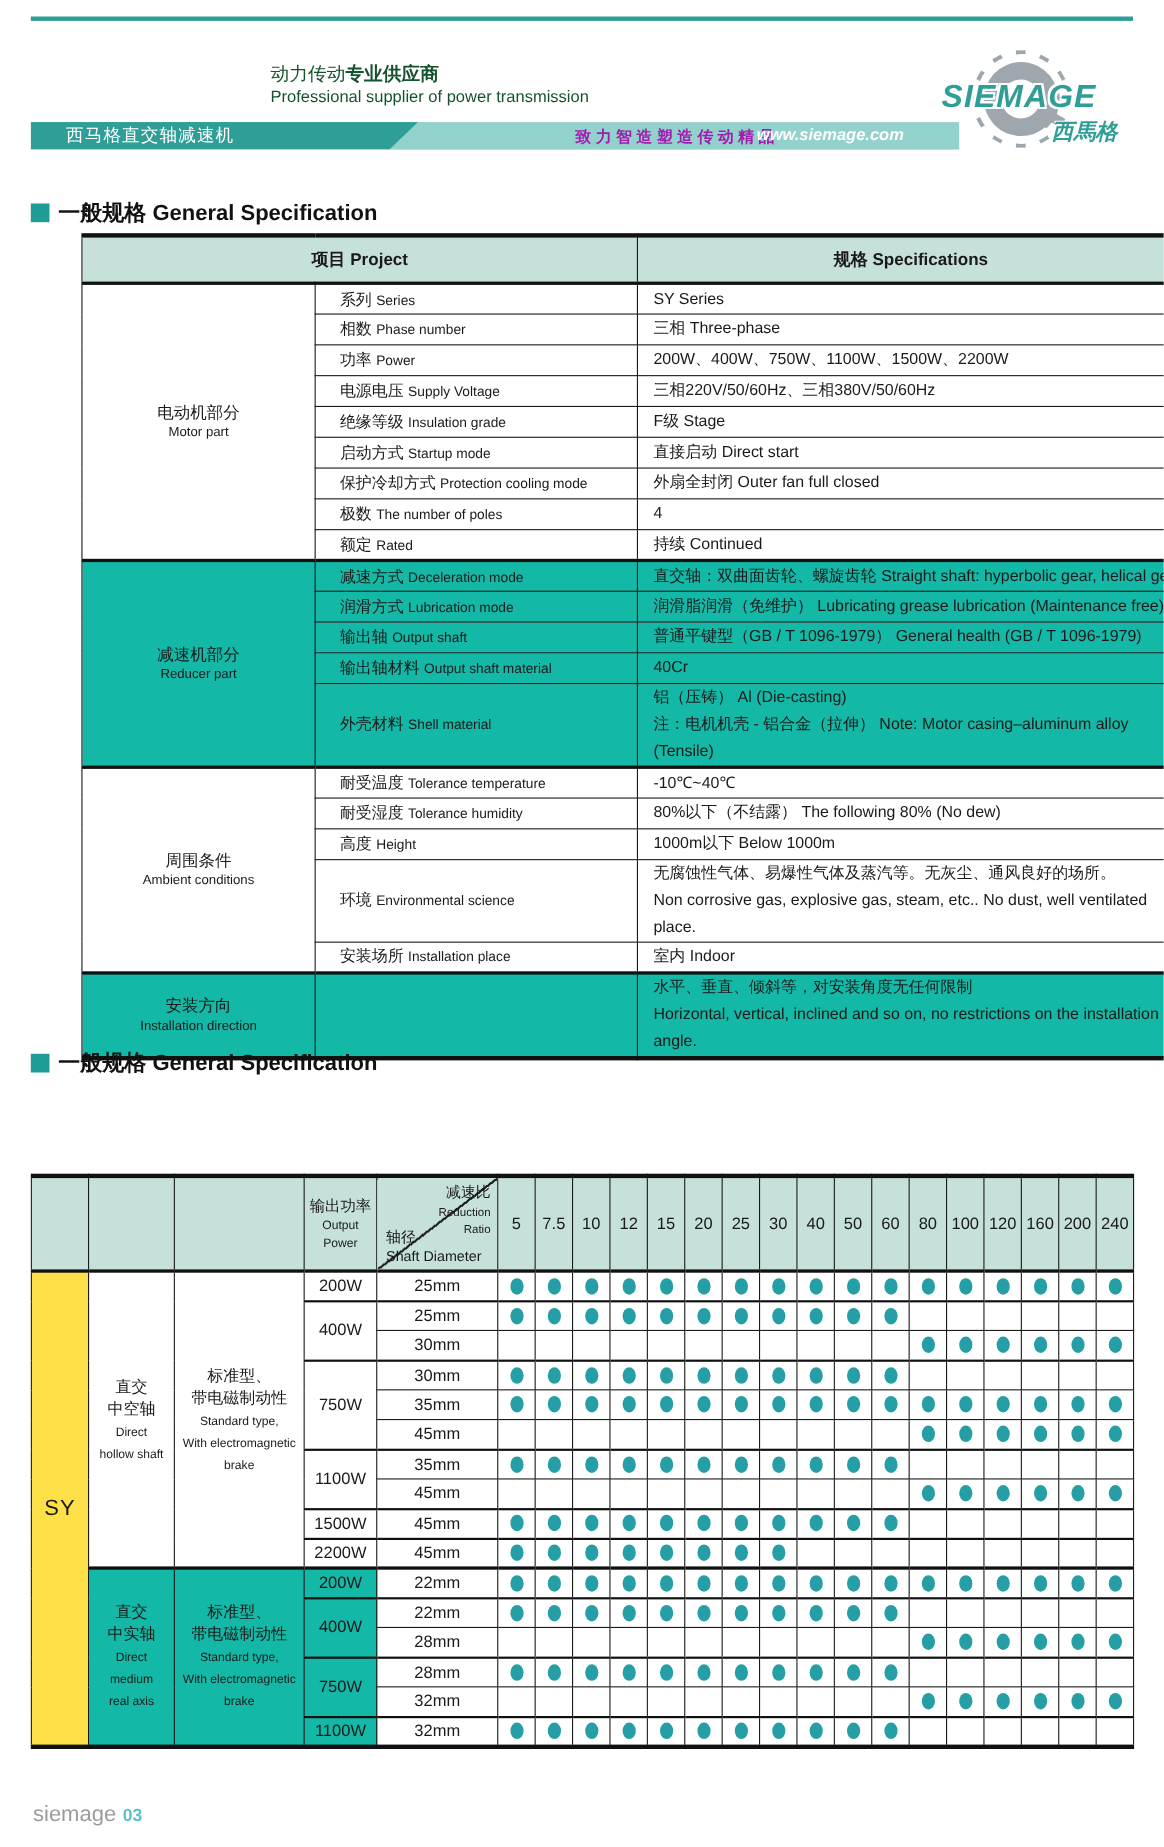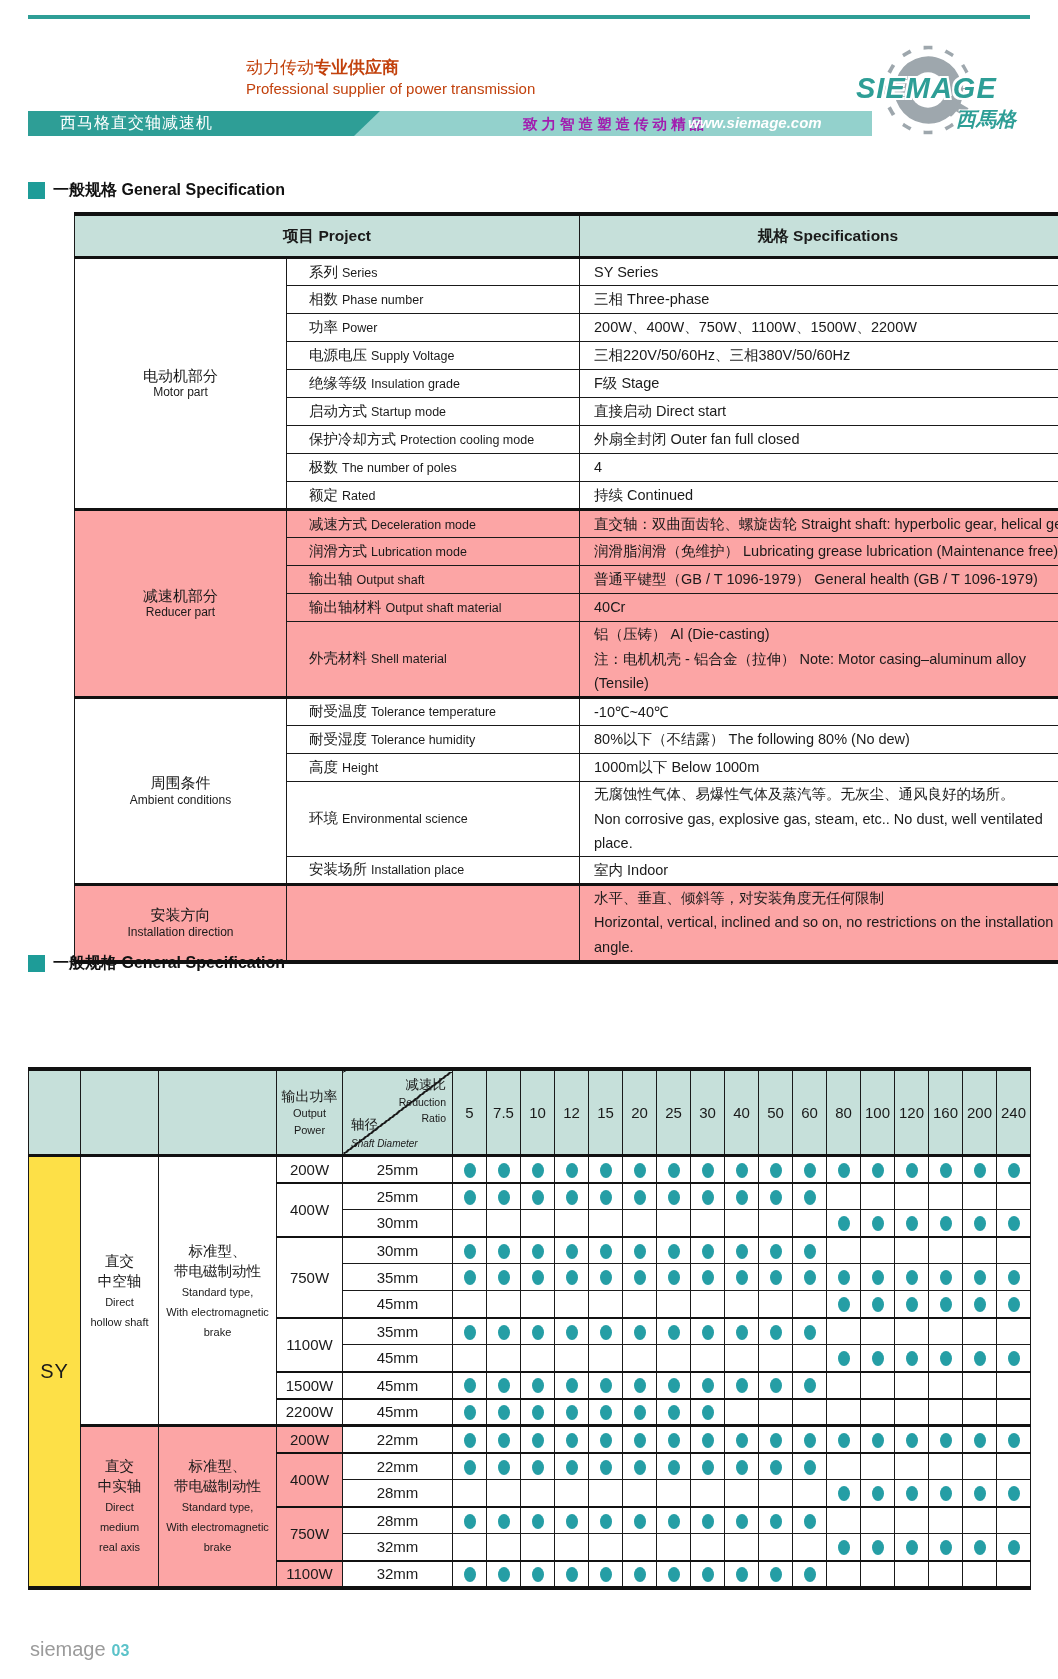--- a/index.html
+++ b/index.html
@@ -4,80 +4,80 @@
 <style>
   html,body{margin:0;padding:0;background:#fff;}
   .page{position:relative;width:1058px;height:1679px;background:#ffffff;
         font-family:"Liberation Sans",sans-serif;color:#1a1a1a;overflow:hidden;}
 
   
   .toprule{position:absolute;left:28px;top:15px;width:1002px;height:4px;background:#2E9E96;}
   .brand{position:absolute;left:28px;top:48px;color:#2E9E96;white-space:nowrap;}
   .brand .zh{font-size:47px;font-weight:bold;letter-spacing:2px;}
   .brand .series{font-size:24px;font-weight:bold;margin-left:10px;}
-  .tagline{position:absolute;left:246px;top:57px;color:#c2410c;line-height:1.3;}
+  .tagline{position:absolute;left:246px;top:57px;color:#14532d;line-height:1.3;}
   .tagline .l1{font-size:17px;}
   .tagline .l1 b{font-weight:bold;}
   .tagline .l2{font-size:15px;}
   .band{position:absolute;left:28px;top:111px;width:844px;height:25px;background:#93D1CC;}
   .band-dark{position:absolute;left:0;top:0;height:25px;width:352px;background:#2E9E96;
              clip-path:polygon(0 0,100% 0,calc(100% - 26px) 100%,0 100%);}
   .band-product{position:absolute;left:32px;top:2px;color:#fff;font-size:16px;letter-spacing:1px;}
   .band-slogan{position:absolute;left:495px;top:4px;color:#a21caf;font-size:14.5px;letter-spacing:4px;font-weight:bold;}
   .band-url{position:absolute;left:660px;top:3px;color:#fff;font-size:15px;font-style:italic;font-weight:bold;}
   .logo{position:absolute;left:856px;top:42px;width:192px;height:96px;}
   .logo svg{position:absolute;left:26px;top:0;width:92px;height:96px;}
   .logo .name{position:absolute;left:0;top:30px;font-size:29px;font-weight:bold;font-style:italic;
               color:#2E9E96;letter-spacing:1px;
               text-shadow:-2px -2px 0 #fff,2px -2px 0 #fff,-2px 2px 0 #fff,2px 2px 0 #fff,0 2px 0 #fff,0 -2px 0 #fff;}
   .logo .cn{position:absolute;left:100px;top:64px;font-size:20px;font-weight:bold;font-style:italic;
             color:#2E9E96;font-family:"Liberation Serif",serif;
             text-shadow:-1px -1px 0 #fff,1px 1px 0 #fff;}
 
   
   .sec{position:absolute;left:28px;display:flex;align-items:center;gap:8px;
-       font-size:16px;font-weight:bold;color:#111;}
+       font-size:20px;font-weight:bold;color:#111;}
   .sec .sq{width:17px;height:17px;background:#1E9C98;flex:0 0 auto;}
   #sec1{top:180px;}
   #sec2{top:953px;}
 
   
   #spec-wrap{position:absolute;left:28px;top:212px;width:1002px;padding-left:46px;}
   table{border-collapse:collapse;table-layout:fixed;width:1002px;}
   .spec{border-top:4px solid #111;border-bottom:4px solid #111;}
   .spec th,.spec td{border:1.5px solid #1a1a1a;padding:0;}
   .spec thead th{background:#C6E0DA;height:40px;font-size:15.5px;font-weight:bold;border-bottom:3px solid #111;}
   .spec tbody tr{height:28px;}
   .spec tr.tall{height:58px;}
   .spec td.group{text-align:center;line-height:1.25;font-size:15px;}
   .spec td.group .en{font-size:12px;}
   .spec td.attr{padding-left:22px;}
   .spec td.attr .zh{font-size:14.5px;}
   .spec td.attr .en{font-size:12.5px;margin-left:4px;}
   .spec td.val{padding-left:14px;font-size:14.5px;}
   .spec td.val .line{display:block;line-height:1.7;}
   .spec tr.gfirst td{border-top:3px solid #111;}
-  .shade{background:#fca5a5;}
+  .shade{background:#14b8a6;}
 
   
   #matrix-wrap{position:absolute;left:28px;top:1067px;width:1002px;}
   .mx{border-top:4px solid #111;border-bottom:4px solid #111;}
   .mx th,.mx td{border:1.5px solid #1a1a1a;padding:0;text-align:center;vertical-align:middle;}
   .mx thead th{background:#C6E0DA;height:83px;font-weight:normal;font-size:15px;border-bottom:3px solid #111;}
   .mx thead th.pwr{font-size:14px;line-height:1.15;}
   .mx thead th.pwr .en{font-size:11px;white-space:pre-line;}
   .mx thead th.corner{position:relative;
       background-image:linear-gradient(to bottom right,
         transparent calc(50% - 1px),#1a1a1a calc(50% - 1px),#1a1a1a calc(50% + 1px),transparent calc(50% + 1px));}
   .mx .corner .rr{position:absolute;top:5px;right:6px;text-align:right;line-height:1.1;}
   .mx .corner .rr .zh{font-size:13.5px;}
   .mx .corner .rr .en{font-size:10.5px;white-space:pre-line;}
   .mx .corner .sd{position:absolute;bottom:4px;left:8px;text-align:left;line-height:1.15;}
   .mx .corner .sd .zh{font-size:13.5px;}
-  .mx .corner .sd .en{font-size:10px;font-style:italic;}
+  .mx .corner .sd .en{font-size:13px;}
   .mx tbody tr{height:27px;}
   .mx td.sy{font-size:20px;letter-spacing:1px;background:#fde047;}
   .mx td.axis,.mx td.type{line-height:1.25;}
   .mx td.axis .zh,.mx td.type .zh{font-size:14.5px;white-space:pre-line;}
   .mx td.axis .en,.mx td.type .en{font-size:11px;white-space:pre-line;}
   .mx td.pw,.mx td.sh{font-size:15px;}
   .mx tr.pfirst td{border-top:2.5px solid #111;}
   .mx tr.gfirst td{border-top:3px solid #111;}
   .dot{display:inline-block;width:12px;height:15px;border-radius:50%;background:#259EA5;vertical-align:middle;}
 

